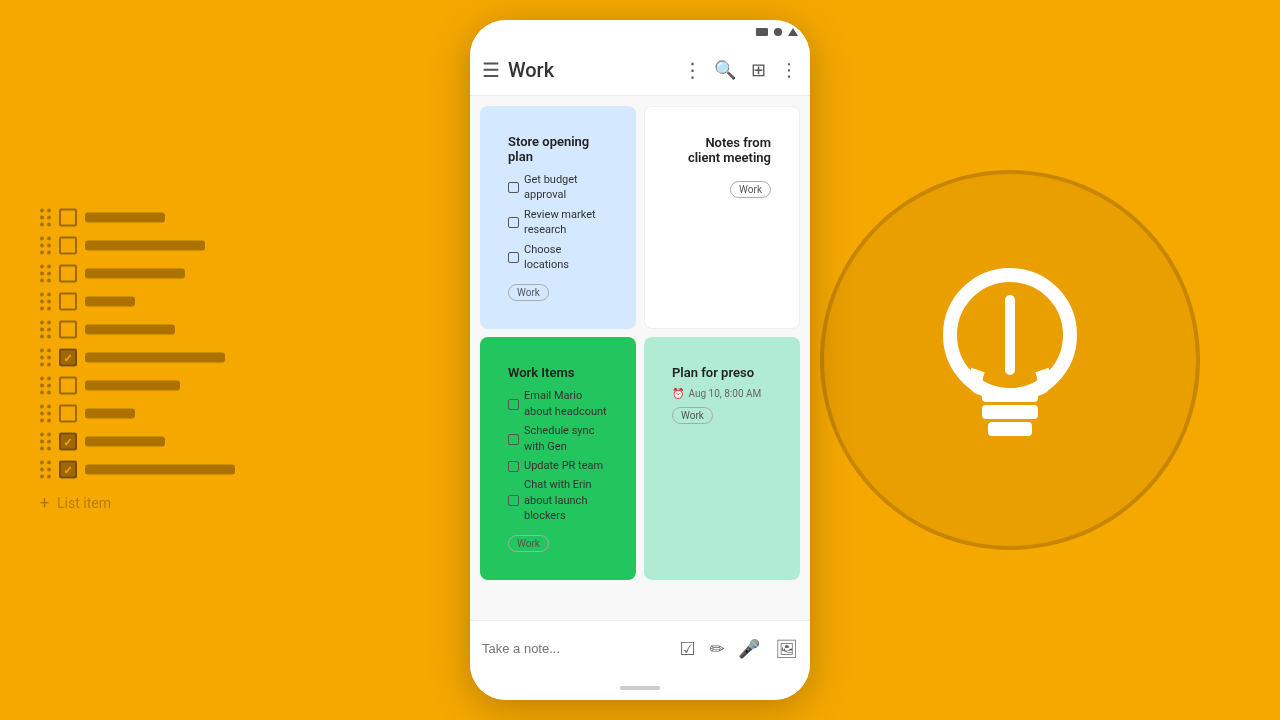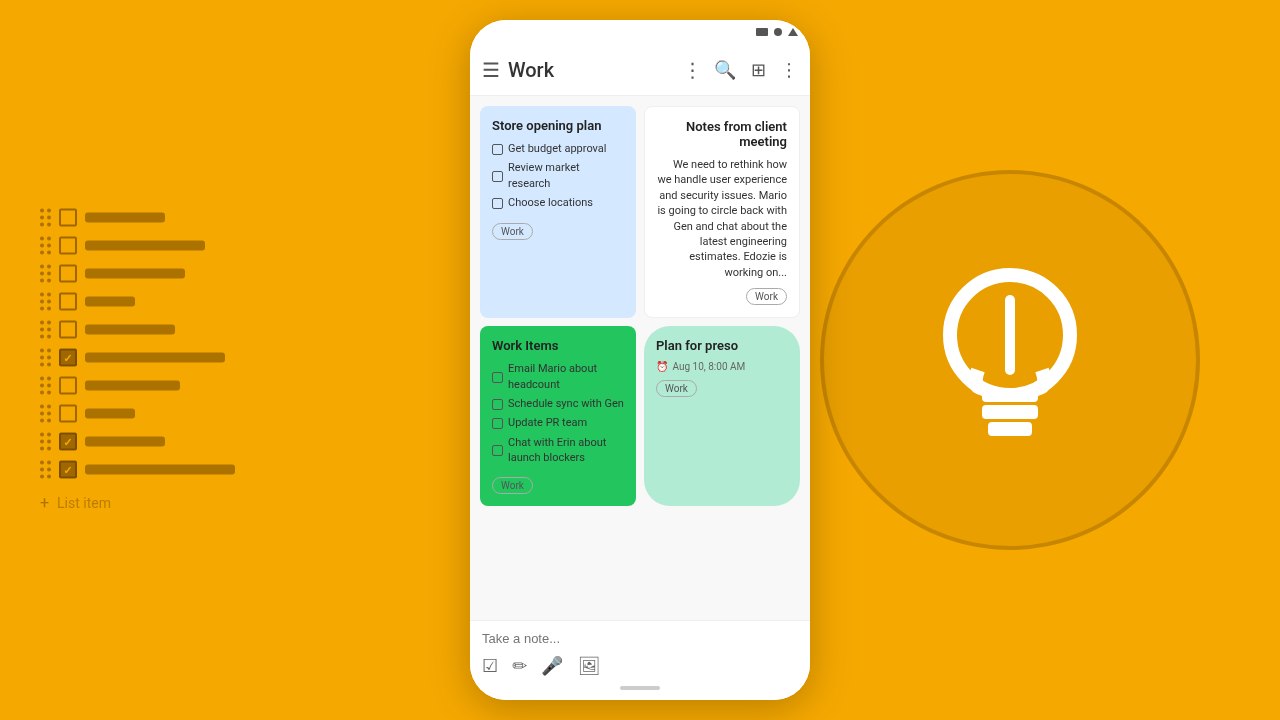--- a/index.html
+++ b/index.html
@@ -174,26 +174,26 @@
     }
     .notes-grid {
       display: grid;
       grid-template-columns: 1fr 1fr;
       gap: 8px;
     }
 
     
     .note-card {
       border-radius: 8px;
-      padding: 12px;
+      padding: 28px;
       position: relative;
     }
     .note-card.yellow { background: #22c55e; }
     .note-card.blue { background: #D4E9FF; }
-    .note-card.teal { background: #B2EBD4; border-radius: 26px; }
+    .note-card.teal { background: #B2EBD4; }
 
     .note-title {
       font-size: 13px;
       font-weight: 600;
       color: #222;
       margin-bottom: 8px;
     }
     .note-body {
       font-size: 11px;
       color: #333;
@@ -230,24 +230,23 @@
       color: #666;
       margin-top: 8px;
     }
 
     
     .phone-bottom {
       background: #fff;
       height: 56px;
       border-top: 1px solid #eee;
       display: flex;
-      align-items: flex-start;
+      align-items: center;
       padding: 0 12px;
       flex-shrink: 0;
-      flex-direction: column;
     }
     .take-note-input {
       flex: 1;
       font-size: 13px;
       color: #aaa;
       border: none;
       outline: none;
       background: transparent;
     }
     .bottom-icons {
@@ -474,21 +473,20 @@
         </div>
         <div class="note-checkbox-item">
           <div class="tiny-check"></div>
           <span class="note-body">Choose locations</span>
         </div>
         <span class="note-tag">Work</span>
       </div>
 
       <div class="note-card" style="background:#fff; border: 1px solid #eee; text-align: right;">
         <div class="note-title">Notes from client meeting</div>
-        <div class="note-body">We need to rethink how we handle user experience and security issues. Mario is going to circle back with Gen and chat about the latest engineering estimates. Edozie is working on...</div>
         <span class="note-tag">Work</span>
       </div>
 
       <div class="note-card yellow">
         <div class="note-title">Work Items</div>
         <div class="note-checkbox-item">
           <div class="tiny-check"></div>
           <span class="note-body">Email Mario about headcount</span>
         </div>
         <div class="note-checkbox-item">

